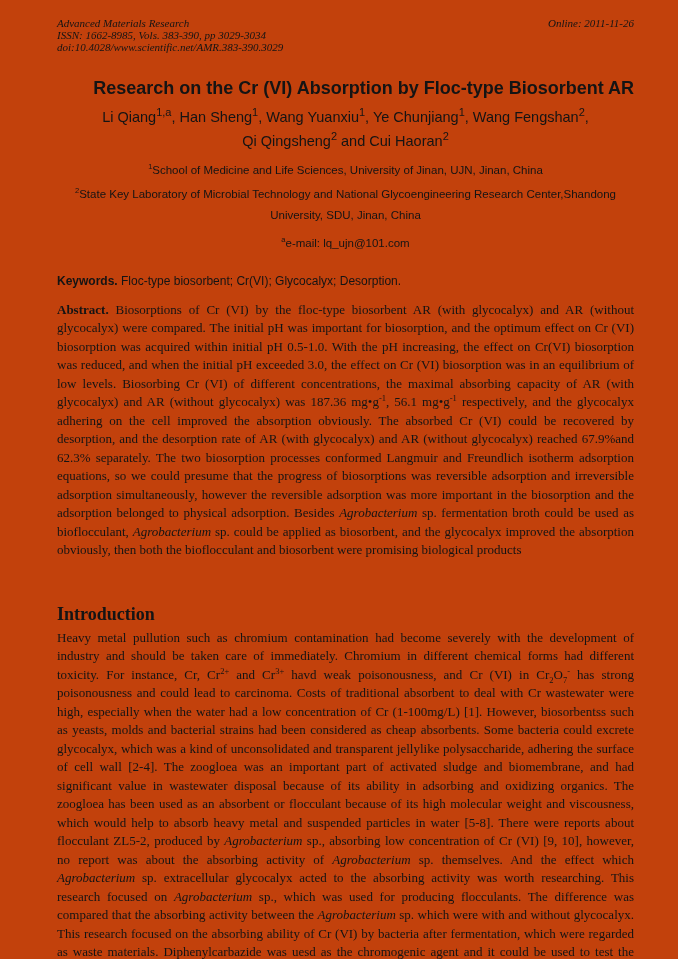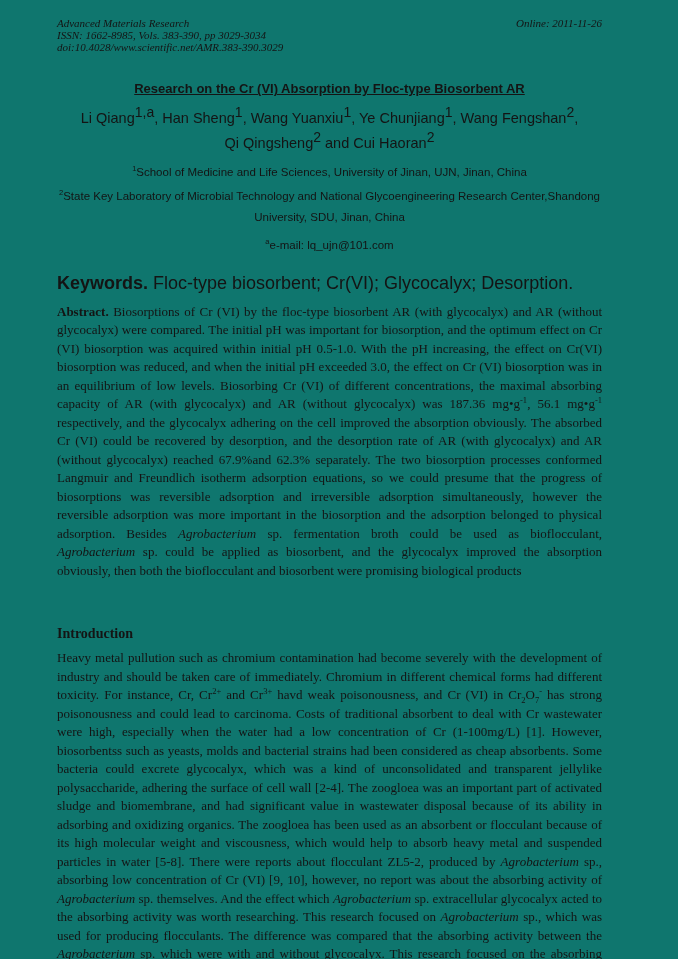--- a/index.html
+++ b/index.html
@@ -1,94 +1,93 @@
 <!DOCTYPE html>
 <html><head>
 <meta charset="utf-8">
 <style>
   html, body { margin: 0; padding: 0; background: #ffffff; }
   .page {
     position: relative;
     width: 678px;
     height: 959px;
     margin: 0 auto;
-    background: #0f766e;
+    background: #c2410c;
     color: #141414;
     box-sizing: border-box;
-    padding: 17px 76px 0 57px;
+    padding: 17px 44px 0 57px;
     overflow: hidden;
   }
   
   .hdr {
     display: flex;
     justify-content: space-between;
     align-items: flex-start;
     font-family: "Liberation Serif", serif;
     font-style: italic;
     font-size: 11px;
     line-height: 12px;
   }
   .hdr-left div { white-space: nowrap; }
   .hdr-right { white-space: nowrap; }
   
   .title {
     margin: 26px 0 0 0;
-    text-align: center;
+    text-align: right;
     font-family: "Liberation Sans", sans-serif;
     font-weight: bold;
-    font-size: 13px;
+    font-size: 18px;
     line-height: 19px;
-    text-decoration: underline;
   }
   .authors {
     margin-top: 5px;
     text-align: center;
     font-family: "Liberation Sans", sans-serif;
     font-size: 14.5px;
     line-height: 19px;
   }
   .authors div { white-space: nowrap; }
-  .authors sup { font-size: 14px; margin-top: 45px; }
+  .authors sup { font-size: 11px; margin-top: 45px; }
   .affils {
     margin-top: 5px;
     text-align: center;
     font-family: "Liberation Sans", sans-serif;
     font-size: 11.5px;
     line-height: 21px;
   }
   .affils sup, .email sup { font-size: 7.5px; }
   .email {
     margin-top: 7px;
     text-align: center;
     font-family: "Liberation Sans", sans-serif;
     font-size: 11.5px;
     line-height: 13.5px;
   }
   
   .keywords {
     margin: 23px 0 0 0;
     font-family: "Liberation Sans", sans-serif;
-    font-size: 18px;
+    font-size: 12px;
     line-height: 15px;
   }
   
   .abstract, .body-par {
     margin: 12px 0 0 0;
     font-family: "Liberation Serif", serif;
     font-size: 13px;
     line-height: 18.5px;
     text-align: justify;
   }
   .abstract sup, .body-par sup { font-size: 8.5px; line-height: 0; }
   .abstract sub, .body-par sub { font-size: 8.5px; line-height: 0; }
   .sec-heading {
     margin: 45px 0 0 0;
     font-family: "Liberation Serif", serif;
     font-weight: bold;
-    font-size: 14px;
+    font-size: 18px;
     line-height: 18px;
   }
   .body-par { margin-top: 6px; }
 </style>
 </head>
 <body>
 
 <div class="page">
 
   <div class="hdr">

